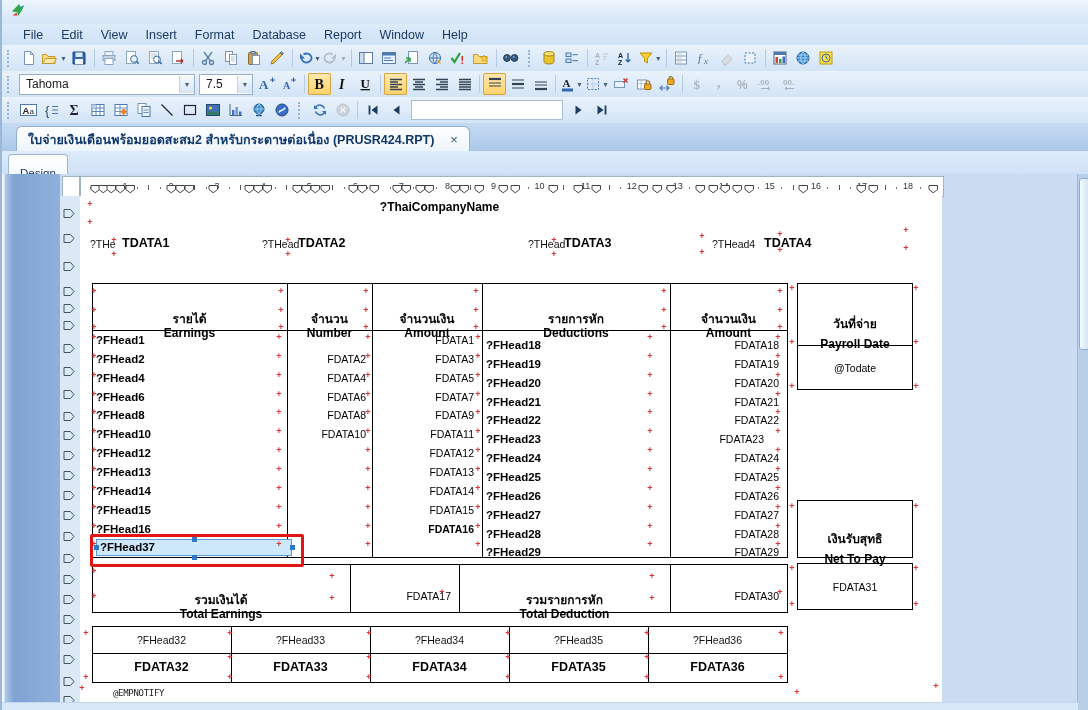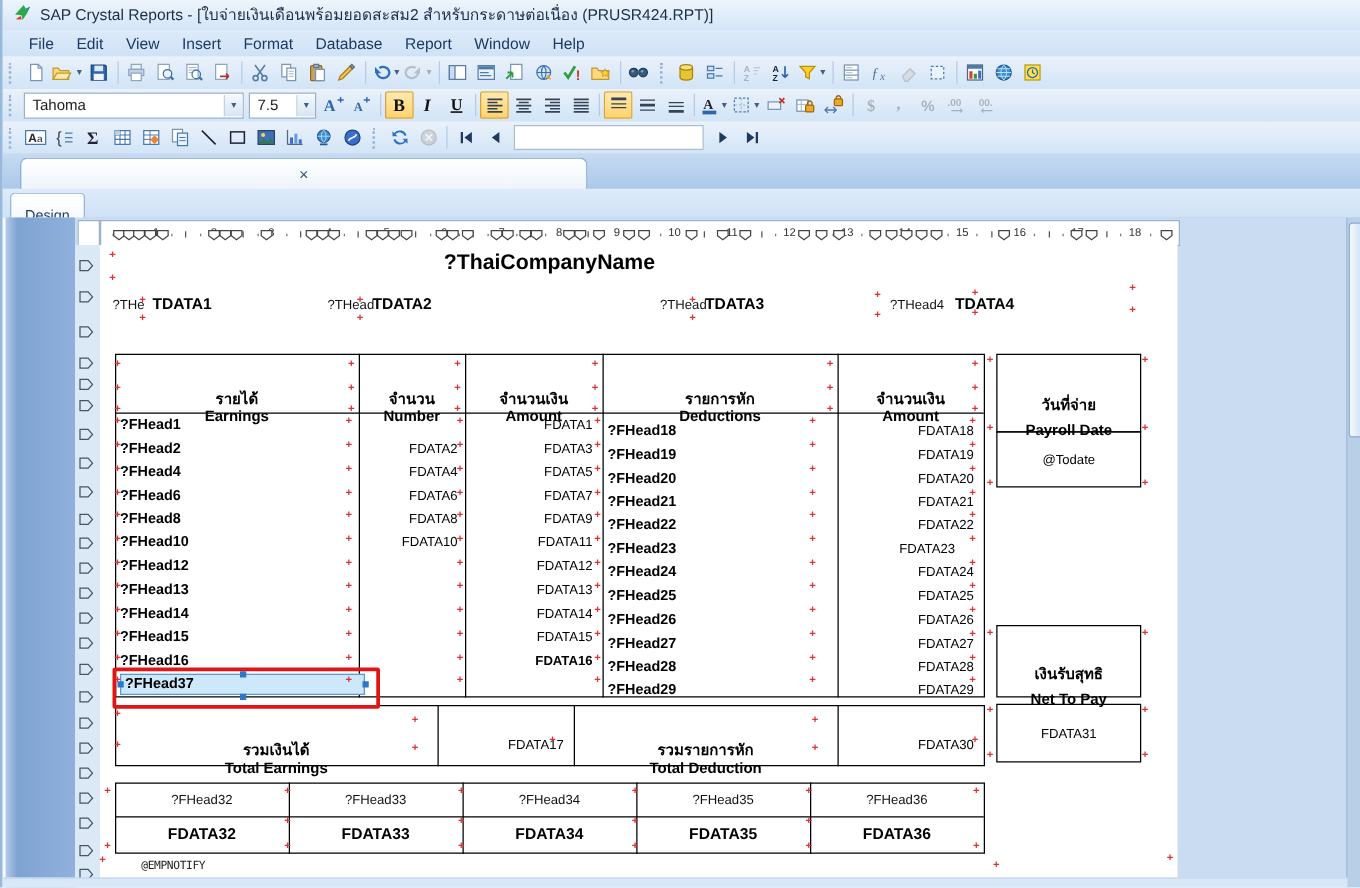--- a/index.html
+++ b/index.html
@@ -45,21 +45,21 @@
   .sec-glyph{position:absolute;left:3px;}
   .page{position:absolute;left:78px;top:22px;width:862px;height:507px;background:#fff;}
   .vscroll{position:absolute;right:0;top:0;width:12px;bottom:0;background:#b9cfe8;border-left:1px solid #9fbbdc;}
   .vthumb{position:absolute;left:1px;top:4px;width:9px;height:170px;background:linear-gradient(90deg,#f4f9fd,#d3e3f4);border:1px solid #8fb0d4;border-radius:3px;}
   .hscroll{position:absolute;left:0;right:12px;bottom:0;height:7px;background:#d9e8f8;border-top:1px solid #c2d6ec;}
   
   .abs{position:absolute;}
   .line-v{position:absolute;width:1px;background:#000;}
   .line-h{position:absolute;height:1px;background:#000;}
   .frame{position:absolute;border:1px solid #000;box-sizing:border-box;}
-  .rpt-title{font-size:17px;font-weight:bold;color:#000;text-align:center;}
+  .rpt-title{font-size:12px;font-weight:bold;color:#000;text-align:center;}
   .param{font-size:10.5px;color:#111;}
   .pfield{font-size:12.5px;font-weight:bold;color:#000;}
   .hcell{position:absolute;display:flex;flex-direction:column;align-items:center;justify-content:center;text-align:center;margin-top:20px;}
   .hcell .th{font-size:12px;font-weight:bold;color:#000;line-height:14px;}
   .hcell .en{font-size:12px;font-weight:bold;color:#000;line-height:15px;}
   .fhead{position:absolute;font-size:11.5px;font-weight:bold;color:#000;line-height:12px;}
   .fdata{position:absolute;font-size:10.5px;color:#000;line-height:12px;text-align:right;}
   .ctr{text-align:center;}
   .mk{position:absolute;color:#e03030;font-size:9px;line-height:5px;font-weight:bold;z-index:4;transform:translate(-50%,-50%);}
   .selbox{position:absolute;background:#cde7fb;border:1px solid #5b9bd5;box-sizing:border-box;z-index:3;}
@@ -71,21 +71,20 @@
 </head>
 <body>
 
 <div id="app">
   <div class="titlebar">
     <span class="app-icon"><svg width="16" height="16">
           <path d="M2 9.5L9 2l1.3 3.2L14 3.4l-2.2 5L8 14l-.8-3.8z" fill="#2fa84a"></path>
           <path d="M2.6 13.4l3.8-2.6 1 2.8z" fill="#e03030"></path>
           <path d="M9 2l1.3 3.2L14 3.4 12 7z" fill="#1f8fb0"></path>
         </svg></span>
-    <span class="title-text">SAP Crystal Reports - [ใบจ่ายเงินเดือนพร้อมยอดสะสม2 สำหรับกระดาษต่อเนื่อง (PRUSR424.RPT)]</span>
   </div>
 
   <div class="menubar" id="menubar">
       <span class="menu-item">File</span>
       <span class="menu-item">Edit</span>
       <span class="menu-item">View</span>
       <span class="menu-item">Insert</span>
       <span class="menu-item">Format</span>
       <span class="menu-item">Database</span>
       <span class="menu-item">Report</span>
@@ -576,20 +575,21 @@
       <span class="tbi">
         <svg width="14" height="14">
           <path d="M10.5 2.5v9" stroke="#1d3a5f" stroke-width="1.8"></path>
           <path d="M2.5 2.5L8.5 7l-6 4.5z" fill="#1d3a5f"></path>
         </svg>
       </span>
     </div>
 
   <div class="doctabs">
     <div class="doc-tab">
+      <span>ใบจ่ายเงินเดือนพร้อมยอดสะสม2 สำหรับกระดาษต่อเนื่อง (PRUSR424.RPT)</span>
       <span class="tab-close">×</span>
     </div>
   </div>
 
   <div class="viewtabs">
     <div class="design-tab">
       <span>Design</span>
     </div>
   </div>
 

